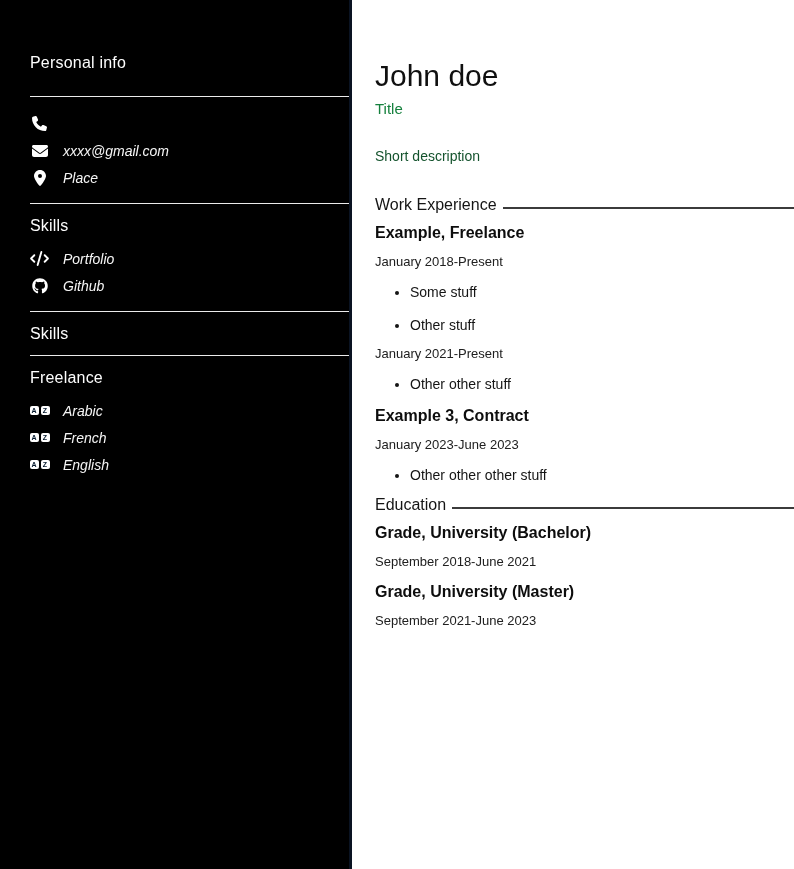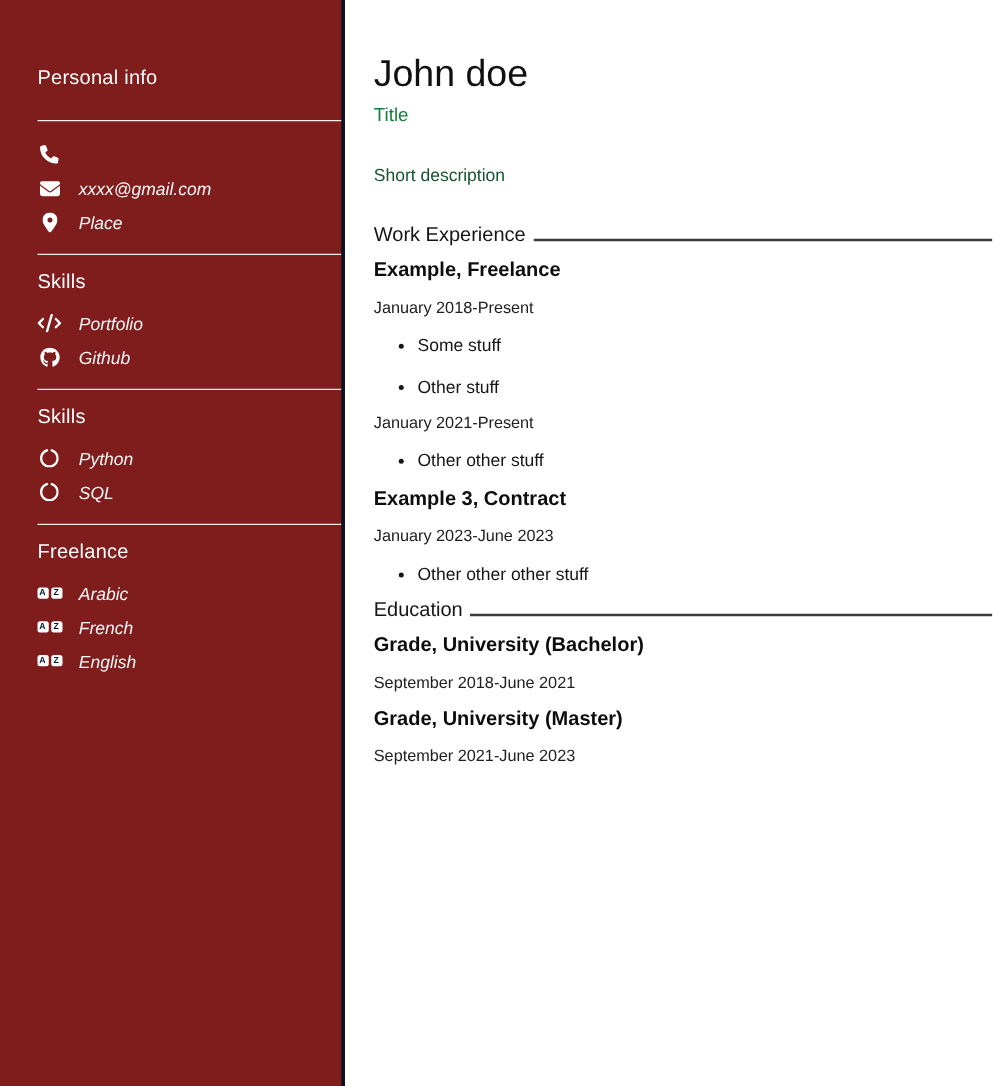--- a/index.html
+++ b/index.html
@@ -6,43 +6,43 @@
   html, body { margin: 0; padding: 0; }
   body {
     width: 794px; height: 869px;
     font-family: "Liberation Sans", "DejaVu Sans", sans-serif;
     background: #ffffff;
   }
   .page { display: flex; width: 794px; height: 869px; background: #fff; overflow: hidden; }
 
   
   .sidebar {
-    width: 276px; flex-shrink: 0;
-    background: #7f1d1d;
+    width: 352px; flex-shrink: 0;
+    background: #000000;
     border-right: 3px solid #0a1322;
     color: #ffffff;
     padding: 54px 0 0 30px;
   }
   .side-h2 { font-size: 16px; font-weight: 400; margin: 0; color: #fdfdfd; letter-spacing: .2px; }
   .divider { border: none; border-top: 1px solid rgba(255,255,255,.92); height: 0; margin: 24px 0 13px 0; }
   .divider.sep { margin: 12px 0 13px 0; }
   .side-items { margin-top: 10px; }
   .side-item { display: flex; align-items: center; height: 27px; }
   .side-item .icn { width: 19px; display: flex; justify-content: center; align-items: center; margin-right: 14px; flex-shrink: 0; }
   .side-item .lbl { font-size: 14px; color: #f5f5f5; font-style: italic; }
   .side-item svg { fill: #ffffff; display: block; }
   .lang-chip { display: inline-flex; gap: 2px; }
   .lang-chip b {
     width: 9px; height: 9px; background: #fff; color: #04182c;
     font-size: 7px; font-weight: 700; display: flex; align-items: center; justify-content: center;
     border-radius: 2px;
   }
 
   
-  .main { flex: 1; padding: 43px 0 0 23px; color: #111; }
+  .main { flex: 1; padding: 43px 0 0 23px; color: #111; margin-top: 16px; }
   .name { font-size: 30px; font-weight: 400; margin: 0; line-height: 34px; color: #101010; }
   .person-title { font-size: 15px; margin-top: 7px; color: #15803d; }
   .desc { font-size: 14px; margin-top: 31px; color: #14532d; }
   .sec-head { display: flex; margin-top: 32px; font-size: 16px; color: #151515; text-align: right; }
   .sec-head.tight { margin-top: 12px; }
   .sec-head .rule { flex: 1; height: 13px; border-bottom: 2px solid #3b3b3b; margin-left: 6px; }
   .entry-title { font-size: 16px; font-weight: 700; margin: 10px 0 0 0; color: #0d0d0d; }
   .entry-title.gap { margin-top: 14px; }
   .entry-date { font-size: 13px; margin-top: 12px; color: #202020; }
   ul.bullets { margin: 15px 0 0 0; padding: 0 0 0 35px; list-style: disc; }
@@ -102,38 +102,20 @@
           <svg width="16" height="16" viewBox="0 0 496 512">
               <path d="M165.9 397.4c0 2-2.3 3.6-5.2 3.6-3.3.3-5.6-1.3-5.6-3.6 0-2 2.3-3.6 5.2-3.6 3-.3 5.6 1.3 5.6 3.6zm-31.1-4.5c-.7 2 1.3 4.3 4.3 4.9 2.6 1 5.6 0 6.2-2s-1.3-4.3-4.3-5.2c-2.6-.7-5.5.3-6.2 2.3zm44.2-1.7c-2.9.7-4.9 2.6-4.6 4.9.3 2 2.9 3.3 5.9 2.6 2.9-.7 4.9-2.6 4.6-4.6-.3-1.9-3-3.2-5.9-2.9zM244.8 8C106.1 8 0 113.3 0 252c0 110.9 69.8 205.8 169.5 239.2 12.8 2.3 17.3-5.6 17.3-12.1 0-6.2-.3-40.4-.3-61.4 0 0-70 15-84.7-29.8 0 0-11.4-29.1-27.8-36.6 0 0-22.9-15.7 1.6-15.4 0 0 24.9 2 38.6 25.8 21.9 38.6 58.6 27.5 72.9 20.9 2.3-16 8.8-27.1 16-33.7-55.9-6.2-112.3-14.3-112.3-110.5 0-27.5 7.6-41.3 23.6-58.9-2.6-6.5-11.1-33.3 2.6-67.9 20.9-6.5 69 27 69 27 20-5.6 41.5-8.5 62.8-8.5s42.8 2.9 62.8 8.5c0 0 48.1-33.6 69-27 13.7 34.7 5.2 61.4 2.6 67.9 16 17.7 25.8 31.5 25.8 58.9 0 96.5-58.9 104.2-114.8 110.5 9.2 7.9 17 22.9 17 46.4 0 33.7-.3 75.4-.3 83.6 0 6.5 4.6 14.4 17.3 12.1C428.2 457.8 496 362.9 496 252 496 113.3 383.5 8 244.8 8z"></path>
             </svg>
         </span>
         <span class="lbl">Github</span>
       </div>
     </div>
 
     <hr class="divider sep">
     <h2 class="side-h2">Skills</h2>
-    <div class="side-items">
-      <div class="side-item">
-        <span class="icn">
-          <svg width="15" height="15" viewBox="0 0 512 512">
-              <path d="M222.7 32.1c5 16.9-4.6 34.8-21.5 39.8C121.8 95.6 64 169.1 64 256c0 106 86 192 192 192s192-86 192-192c0-86.9-57.8-160.4-137.1-184.1c-16.9-5-26.6-22.9-21.5-39.8s22.9-26.6 39.8-21.5C434.9 42.1 512 140 512 256c0 141.4-114.6 256-256 256S0 397.4 0 256C0 140 77.1 42.1 183 10.6c16.9-5 34.8 4.6 39.8 21.5z"></path>
-            </svg>
-        </span>
-        <span class="lbl">Python</span>
-      </div>
-      <div class="side-item">
-        <span class="icn">
-          <svg width="15" height="15" viewBox="0 0 512 512">
-              <path d="M222.7 32.1c5 16.9-4.6 34.8-21.5 39.8C121.8 95.6 64 169.1 64 256c0 106 86 192 192 192s192-86 192-192c0-86.9-57.8-160.4-137.1-184.1c-16.9-5-26.6-22.9-21.5-39.8s22.9-26.6 39.8-21.5C434.9 42.1 512 140 512 256c0 141.4-114.6 256-256 256S0 397.4 0 256C0 140 77.1 42.1 183 10.6c16.9-5 34.8 4.6 39.8 21.5z"></path>
-            </svg>
-        </span>
-        <span class="lbl">SQL</span>
-      </div>
-    </div>
 
     <hr class="divider sep">
     <h2 class="side-h2">Freelance</h2>
     <div class="side-items">
       <div class="side-item">
         <span class="icn">
           <span class="lang-chip">
               <b>A</b>
               <b>Z</b>
             </span>

